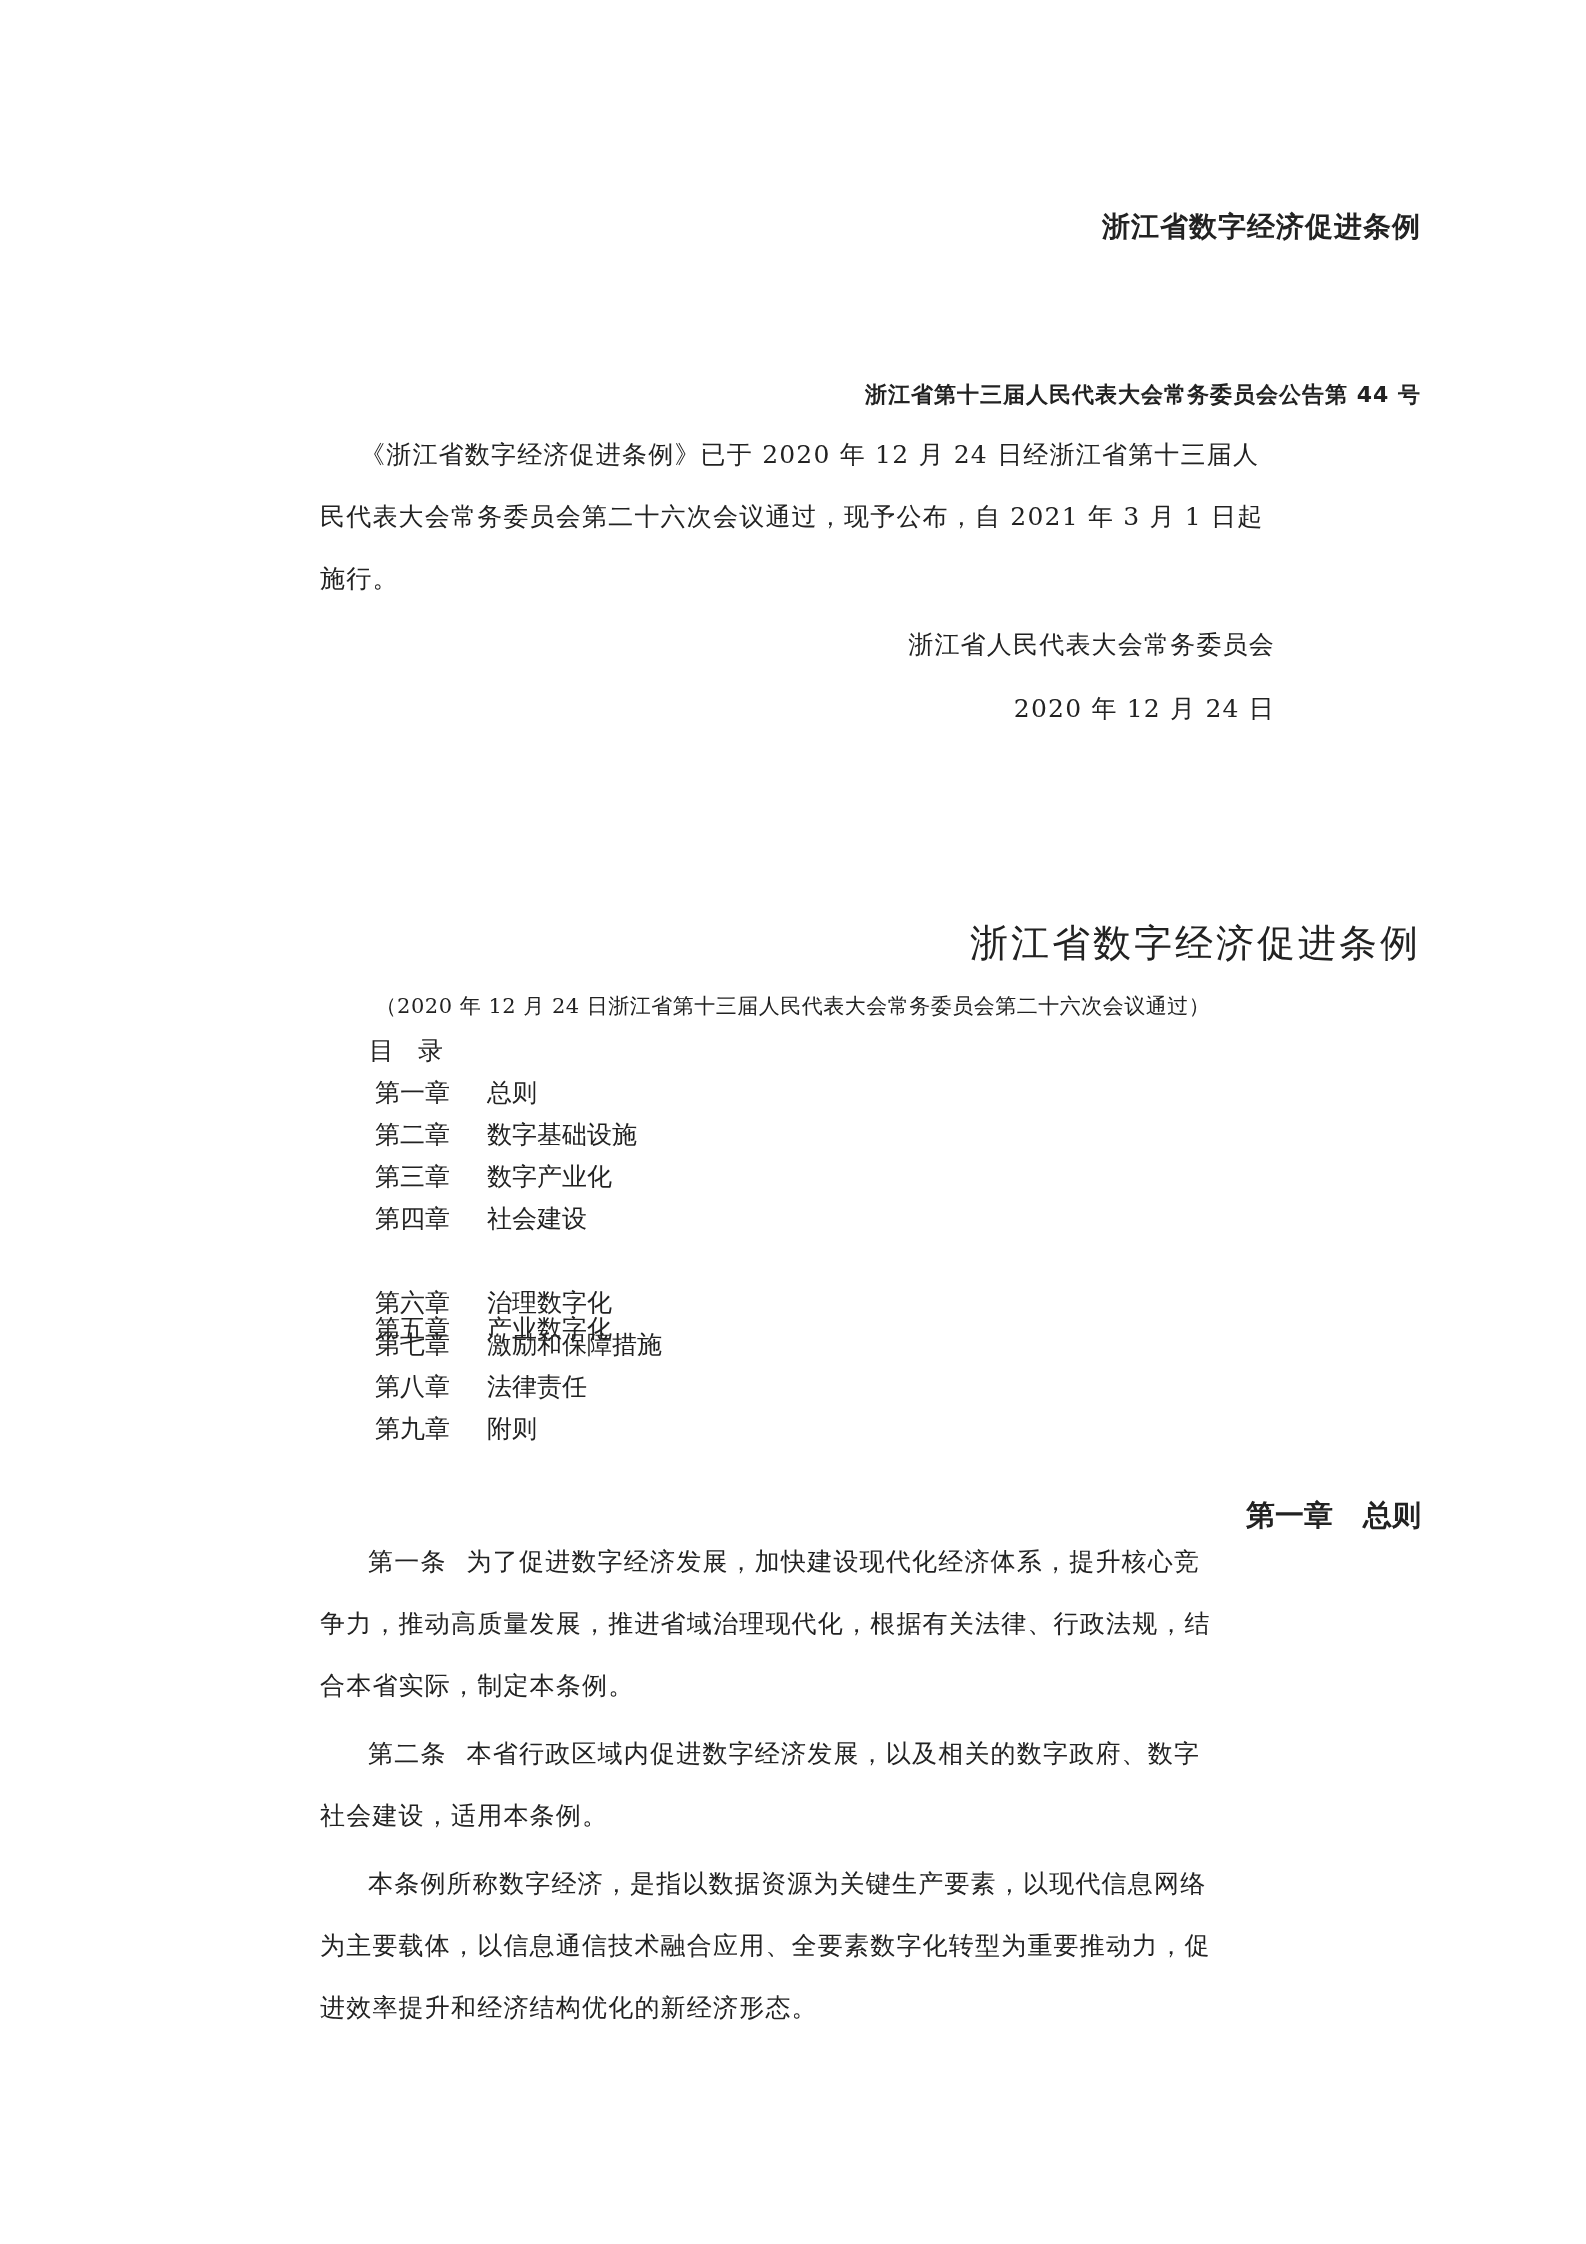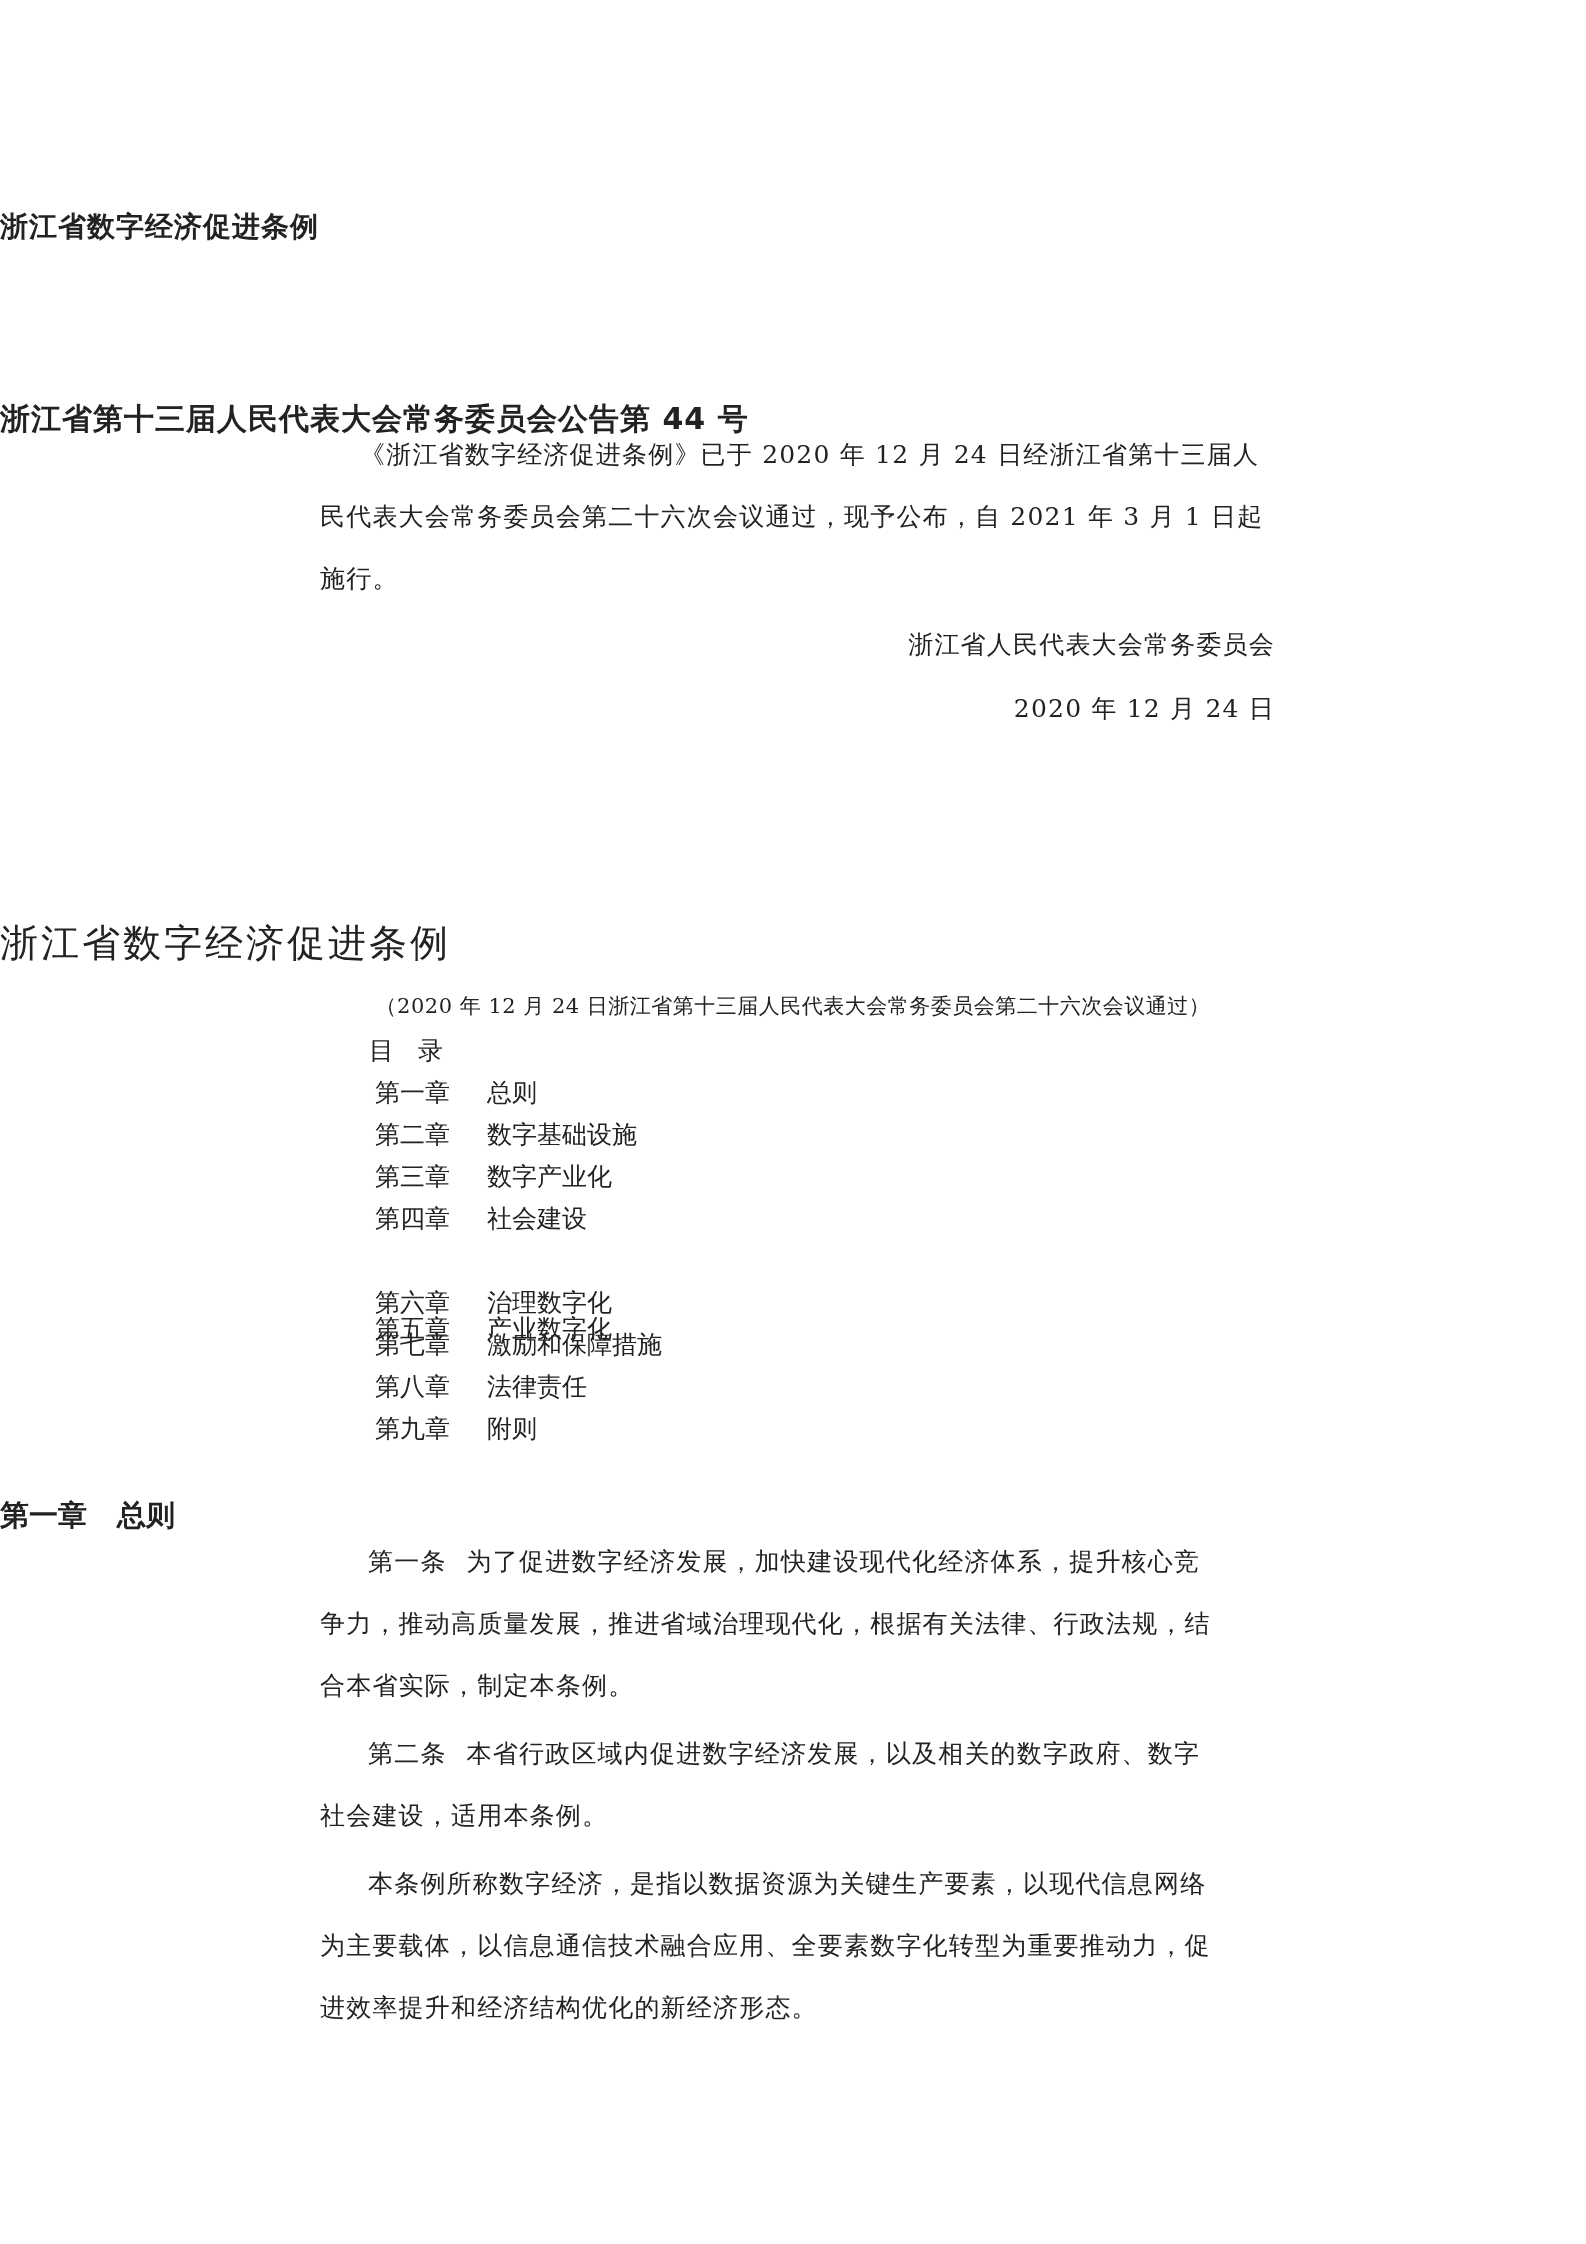--- a/index.html
+++ b/index.html
@@ -1,22 +1,22 @@
 <!DOCTYPE html>
 <html><head>
 <meta charset="utf-8">
 <style>
   html, body { margin: 0; padding: 0; background: #ffffff; }
   body { width: 1586px; height: 2244px; position: relative; overflow: hidden;
          font-family: "DejaVu Serif", "Liberation Serif", serif; color: #222; }
   .page { position: absolute; left: 0; top: 0; width: 1586px; height: 2244px; }
   .abs { position: absolute; white-space: nowrap; }
-  .center { left: 0; width: 1421px; text-align: left; }
+  .center { left: 0; width: 1421px; text-align: right; }
   .doc-title-top { top: 208px; font-size: 28px; font-weight: bold; font-family: "DejaVu Sans", sans-serif; letter-spacing: 1px; }
-  .announce-title { top: 380px; font-size: 30px; font-weight: bold; font-family: "DejaVu Sans", sans-serif; letter-spacing: 1px; margin-top: 19px; }
+  .announce-title { top: 380px; font-size: 22px; font-weight: bold; font-family: "DejaVu Sans", sans-serif; letter-spacing: 1px; }
   .body-line { font-size: 25px; letter-spacing: 1.2px; }
   .right { right: 311px; text-align: right; }
   .main-title { top: 918px; font-size: 38px; letter-spacing: 3px; }
   .subtitle { top: 992px; font-size: 21px; left: 0; width: 1586px; text-align: center; letter-spacing: 0.5px; }
   .toc-heading { top: 1034px; left: 369px; font-size: 25px; }
   .toc-heading span.gap { display: inline-block; width: 24px; }
   .toc-item { left: 375px; font-size: 25px; }
   .toc-item .num { display: inline-block; width: 112px; }
   .chapter-heading { top: 1496px; font-size: 29px; font-weight: bold; font-family: "DejaVu Sans", sans-serif; }
   .chapter-heading .gap { display: inline-block; width: 30px; }

